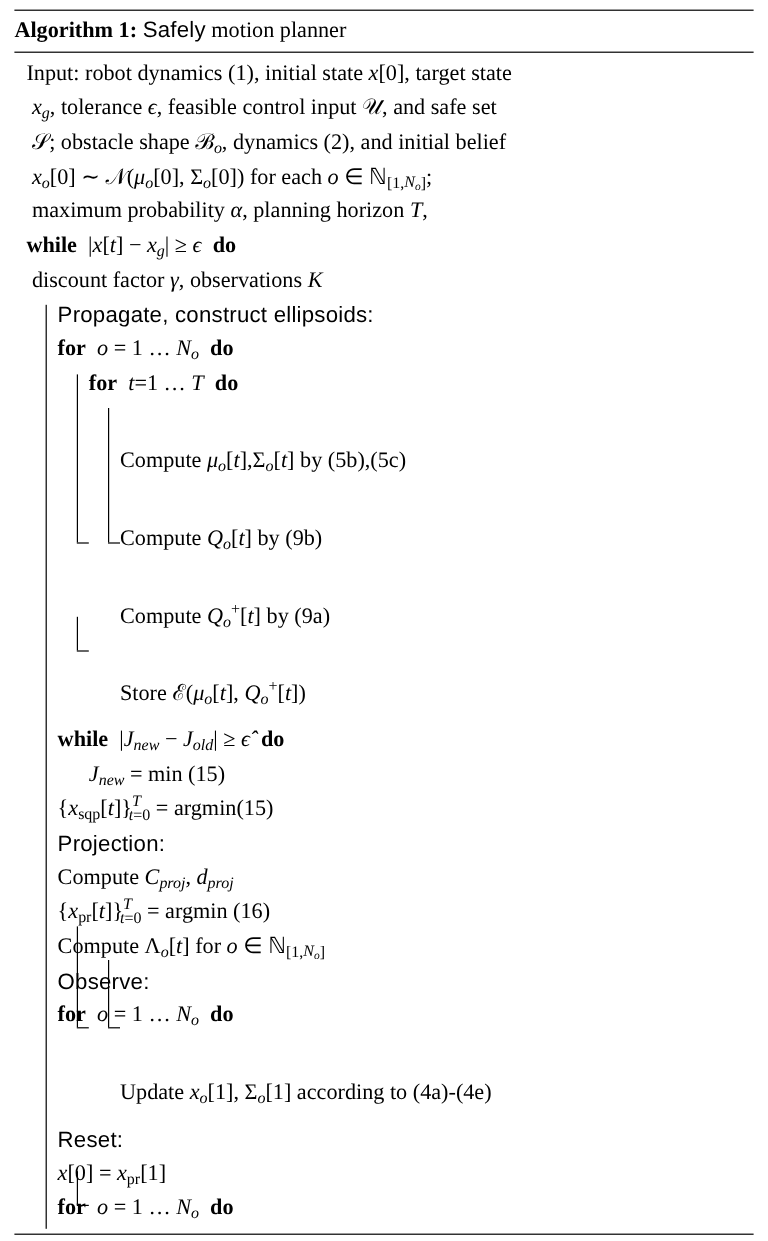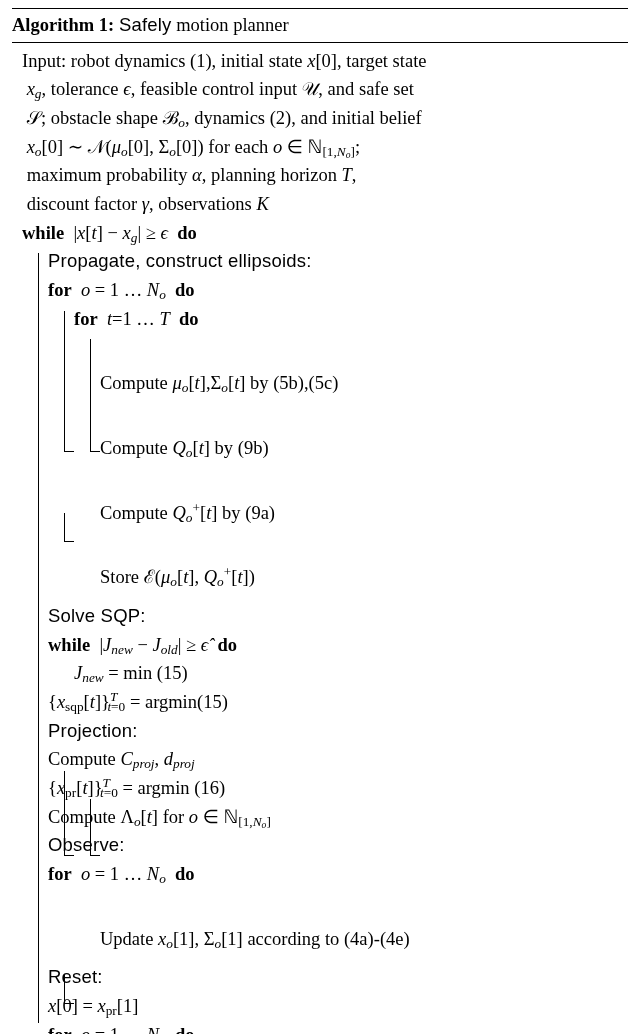--- a/index.html
+++ b/index.html
@@ -96,29 +96,29 @@
     <div class="row ind0">
       <span class="txt">&nbsp;𝒮; obstacle shape ℬ<sub><i>o</i></sub>, dynamics (2), and initial belief</span>
     </div>
     <div class="row ind0">
       <span class="txt">&nbsp;<span class="var">x<sub>o</sub></span>[0] ∼ 𝒩(<span class="var">μ<sub>o</sub></span>[0], Σ<sub><i>o</i></sub>[0]) for each <span class="var">o</span> ∈ ℕ<sub>[1,<i>N<sub>o</sub></i>]</sub>;</span>
     </div>
     <div class="row ind0">
       <span class="txt">&nbsp;maximum probability <span class="var">α</span>, planning horizon <span class="var">T</span>,</span>
     </div>
     <div class="row ind0">
-      <span class="txt">&nbsp;discount factor <span class="var">γ</span>, observations <span class="var">K</span></span>
-    </div>
-
-    <div class="row ind0">
       <span class="txt"><span class="kw">while</span>
       &nbsp;|<span class="var">x</span>[<span class="var">t</span>] − <span class="var">x<sub>g</sub></span>| ≥ <span class="var">ϵ</span>&nbsp;
       <span class="kw">do</span></span>
     </div>
 
+    <div class="row ind0">
+      <span class="txt">&nbsp;discount factor <span class="var">γ</span>, observations <span class="var">K</span></span>
+    </div>
+
     <div class="row ind1">
       <span class="txt tt">Propagate, construct ellipsoids:</span>
     </div>
 
     <div class="row ind1">
       <span class="txt"><span class="kw">for</span>
       &nbsp;<span class="var">o</span> = 1 … <span class="var">N<sub>o</sub></span>&nbsp;
       <span class="kw">do</span></span>
     </div>
 
@@ -136,23 +136,20 @@
     </div>
     <div class="row ind3">
       <span class="txt">Compute <span class="var">Q</span><sub><i>o</i></sub><sup>+</sup>[<span class="var">t</span>] by (9a)</span>
     </div>
     <div class="row ind3">
       <span class="txt">Store ℰ(<span class="var">μ<sub>o</sub></span>[<span class="var">t</span>], <span class="var">Q</span><sub><i>o</i></sub><sup>+</sup>[<span class="var">t</span>])</span>
     </div>
 
     <div style="height:10px"></div>
 
-    <div class="row ind1">
-      <span class="txt tt">Solve SQP:</span>
-    </div>
 
     <div class="row ind1">
       <span class="txt"><span class="kw">while</span>
       &nbsp;|<span class="var">J<sub>new</sub></span> − <span class="var">J<sub>old</sub></span>| ≥ <span class="var">ϵ̂</span>&nbsp;
       <span class="kw">do</span></span>
     </div>
 
     <div class="row ind2">
       <span class="txt"><span class="var">J<sub>new</sub></span> = min (15)</span>
     </div>

